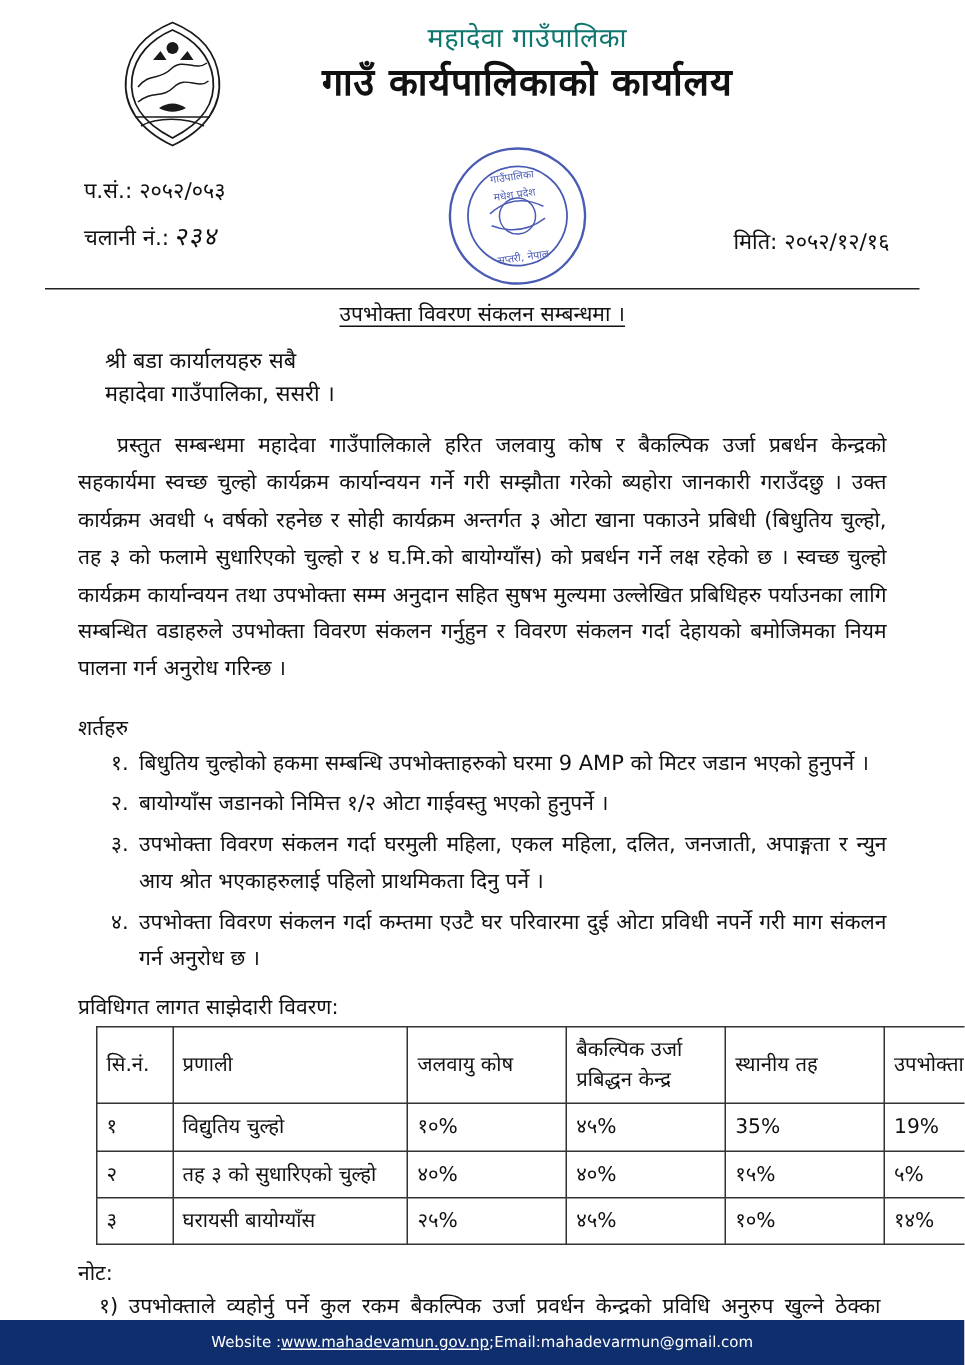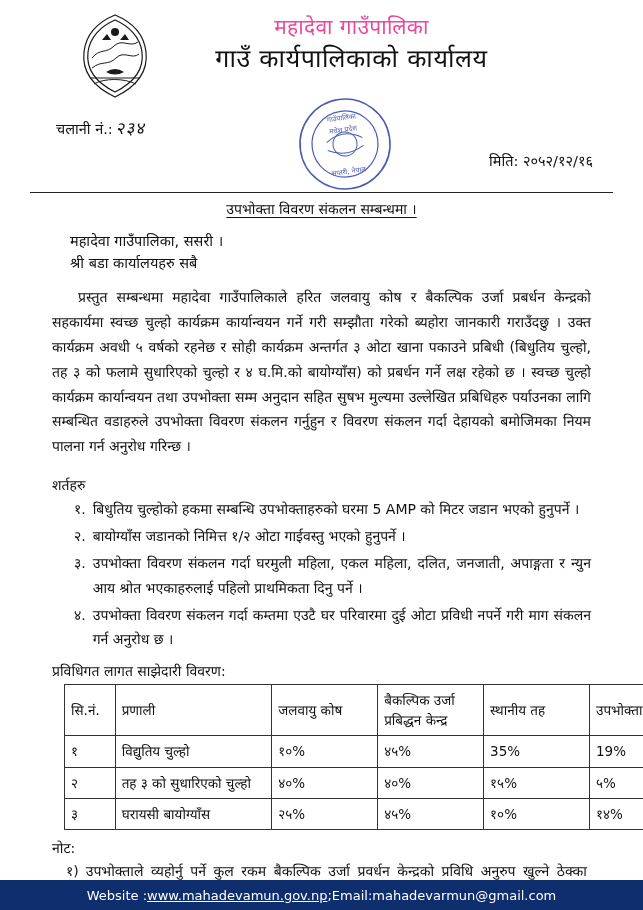--- a/index.html
+++ b/index.html
@@ -34,28 +34,28 @@
     top: 12px;
     width: 78px;
     height: 88px;
   }
   .emblem svg { display: block; }
   .header-text {
     text-align: center;
     padding-left: 60px;
   }
   .org-line1 {
-    font-size: 21px;
+    font-size: 18px;
     letter-spacing: 0.3px;
-    color: #ec4899;
+    color: #0f766e;
     line-height: 1.3;
   }
   .org-line2 {
     font-size: 25px;
-    font-weight: normal;
+    font-weight: bold;
     letter-spacing: 0.6px;
     color: #111;
     margin-top: 2px;
     line-height: 1.25;
   }
 
   
   .stamp {
     position: absolute;
     left: 297px;
@@ -187,21 +187,21 @@
   }
   ol.notes > li .num { flex: 0 0 auto; }
   ol.notes > li .txt { flex: 1 1 auto; }
 
   .footer-bar {
     position: absolute;
     left: 0; right: 0; bottom: 0;
     height: 30px;
     background: #0f2e6e;
     color: #ffffff;
-    font-size: 13px;
+    font-size: 10px;
     display: flex;
     align-items: center;
     justify-content: center;
   }
   .footer-bar .url { text-decoration: underline; }
 </style>
 </head>
 <body>
 
 <div class="page">
@@ -239,46 +239,50 @@
       <path d="M30 44 q18 -12 36 0" fill="none" stroke="#2b3fa8" stroke-width="1"></path>
       <path d="M30 52 q18 10 36 0" fill="none" stroke="#2b3fa8" stroke-width="1"></path>
       <text x="48" y="24" font-size="7" fill="#2b3fa8" text-anchor="middle" font-family="DejaVu Sans, sans-serif">गाउँपालिका</text>
       <text x="48" y="36" font-size="7" fill="#2b3fa8" text-anchor="middle" font-family="DejaVu Sans, sans-serif">मधेश प्रदेश</text>
       <text x="48" y="78" font-size="7" fill="#2b3fa8" text-anchor="middle" font-family="DejaVu Sans, sans-serif">सप्तरी, नेपाल</text>
     </svg>
   </div>
 
   <div class="refblock">
     <div class="ref-line">
+      <span>प.सं.:</span>
+      <span>२०५२/०५३</span>
+    </div>
+    <div class="ref-line">
       <span>चलानी नं.:</span>
       <span class="chalani-num">२३४</span>
     </div>
     <div class="date-line">
       <span>मिति:</span>
       <span>२०५२/१२/१६</span>
     </div>
   </div>
 
   <hr class="rule">
 
   <div class="subject">उपभोक्ता विवरण संकलन सम्बन्धमा ।</div>
 
   <div class="addr">
+    <div>श्री बडा कार्यालयहरु सबै</div>
     <div>महादेवा गाउँपालिका, ससरी ।</div>
-    <div>श्री बडा कार्यालयहरु सबै</div>
   </div>
 
   <div class="body-para">प्रस्तुत सम्बन्धमा महादेवा गाउँपालिकाले हरित जलवायु कोष र बैकल्पिक उर्जा प्रबर्धन केन्द्रको सहकार्यमा स्वच्छ चुल्हो कार्यक्रम कार्यान्वयन गर्ने गरी सम्झौता गरेको ब्यहोरा जानकारी गराउँदछु । उक्त कार्यक्रम अवधी ५ वर्षको रहनेछ र सोही कार्यक्रम अन्तर्गत ३ ओटा खाना पकाउने प्रबिधी (बिधुतिय चुल्हो, तह ३ को फलामे सुधारिएको चुल्हो र ४ घ.मि.को बायोग्याँस) को प्रबर्धन गर्ने लक्ष रहेको छ । स्वच्छ चुल्हो कार्यक्रम कार्यान्वयन तथा उपभोक्ता सम्म अनुदान सहित सुषभ मुल्यमा उल्लेखित प्रबिधिहरु पर्याउनका लागि सम्बन्धित वडाहरुले उपभोक्ता विवरण संकलन गर्नुहुन र विवरण संकलन गर्दा देहायको बमोजिमका नियम पालना गर्न अनुरोध गरिन्छ ।</div>
 
   <div class="section-title">शर्तहरु</div>
 
   <ol class="conditions">
     <li>
       <span class="num">१.</span>
-      <span class="txt">बिधुतिय चुल्होको हकमा सम्बन्धि उपभोक्ताहरुको घरमा 5 AMP को मिटर जडान भएको हुनुपर्ने ।</span>
+      <span class="txt">बिधुतिय चुल्होको हकमा सम्बन्धि उपभोक्ताहरुको घरमा 9 AMP को मिटर जडान भएको हुनुपर्ने ।</span>
     </li>
     <li>
       <span class="num">२.</span>
       <span class="txt">बायोग्याँस जडानको निमित्त १/२ ओटा गाईवस्तु भएको हुनुपर्ने ।</span>
     </li>
     <li>
       <span class="num">३.</span>
       <span class="txt">उपभोक्ता विवरण संकलन गर्दा घरमुली महिला, एकल महिला, दलित, जनजाती, अपाङ्गता र न्युन आय श्रोत भएकाहरुलाई पहिलो प्राथमिकता दिनु पर्ने ।</span>
     </li>
     <li>

